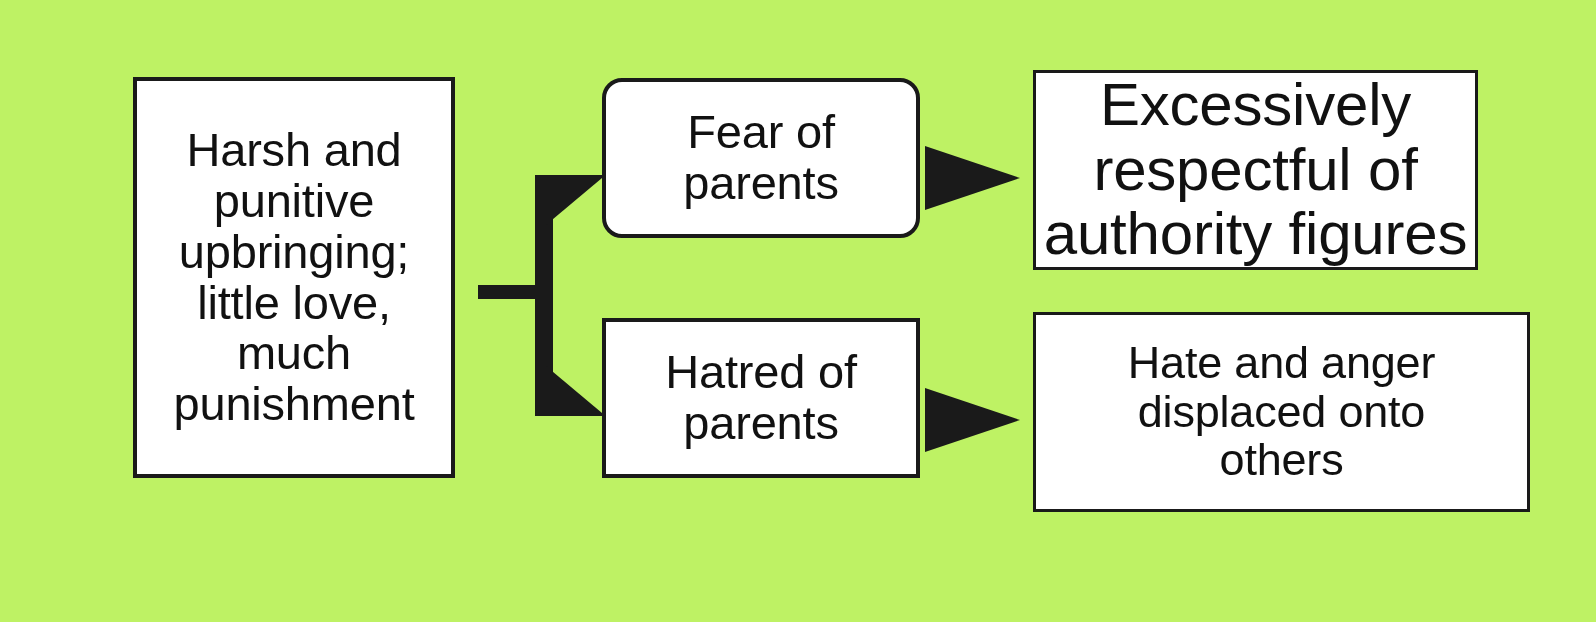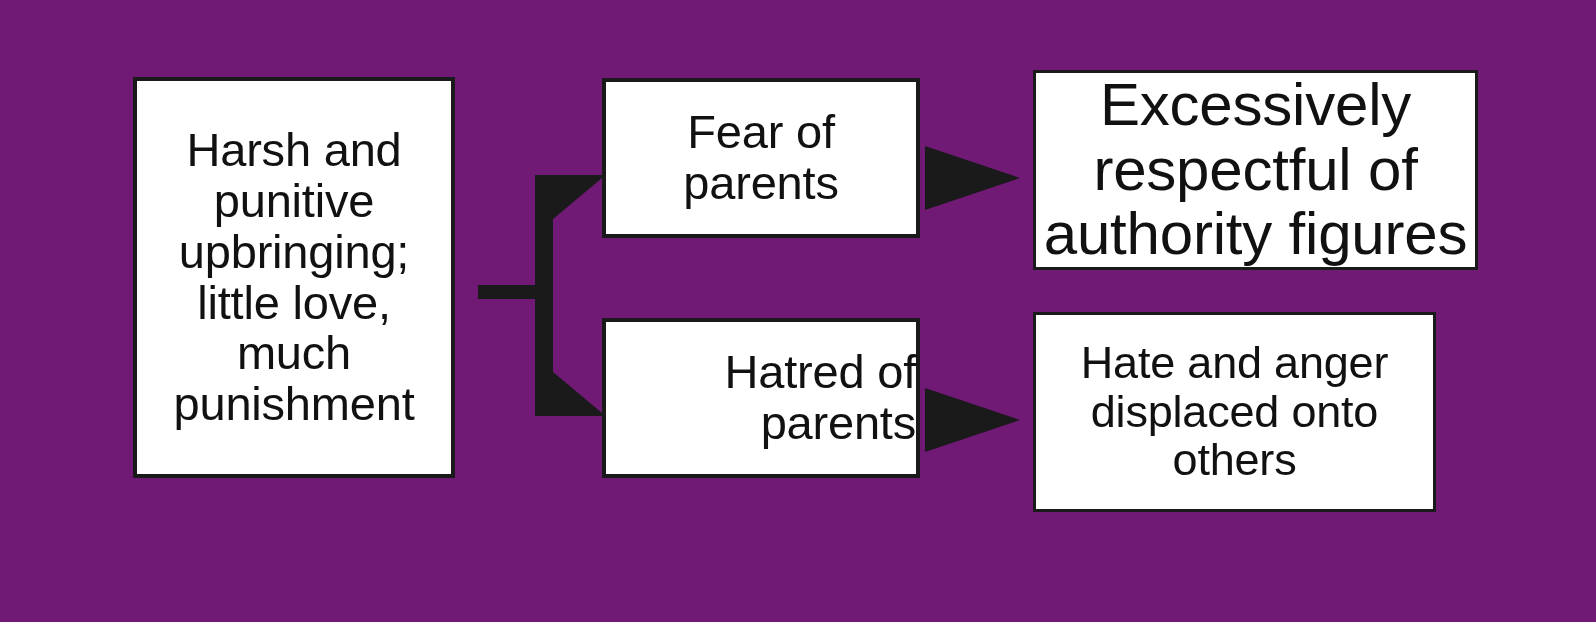--- a/index.html
+++ b/index.html
@@ -8,21 +8,21 @@
     padding: 0;
     background: #ffffff;
   }
   body {
     font-family: "Liberation Sans", sans-serif;
   }
   #canvas {
     position: relative;
     width: 1596px;
     height: 622px;
-    background: #701a75;
+    background: #bef264;
     overflow: hidden;
   }
   .node {
     position: absolute;
     box-sizing: border-box;
     background: #ffffff;
     border: 4px solid #1a1a1a;
     display: flex;
     align-items: center;
     justify-content: center;
@@ -45,35 +45,35 @@
   
   #node-cause {
     left: 133px;  top: 77px;
     width: 322px; height: 401px;
     font-size: 47px;
   }
   #node-fear {
     left: 602px;  top: 78px;
     width: 318px; height: 160px;
     font-size: 47px;
+    border-radius: 20px;
   }
   #node-hatred {
     left: 602px;  top: 318px;
     width: 318px; height: 160px;
     font-size: 47px;
-    text-align: right;
   }
   #node-respect {
     left: 1033px; top: 70px;
     width: 445px; height: 200px;
     font-size: 60px;
   }
   #node-displace {
     left: 1033px; top: 312px;
-    width: 403px; height: 200px;
+    width: 497px; height: 200px;
     font-size: 45px;
   }
 
   
   .connector {
     position: absolute;
     pointer-events: none;
   }
   #branch-connector {
     left: 470px;

